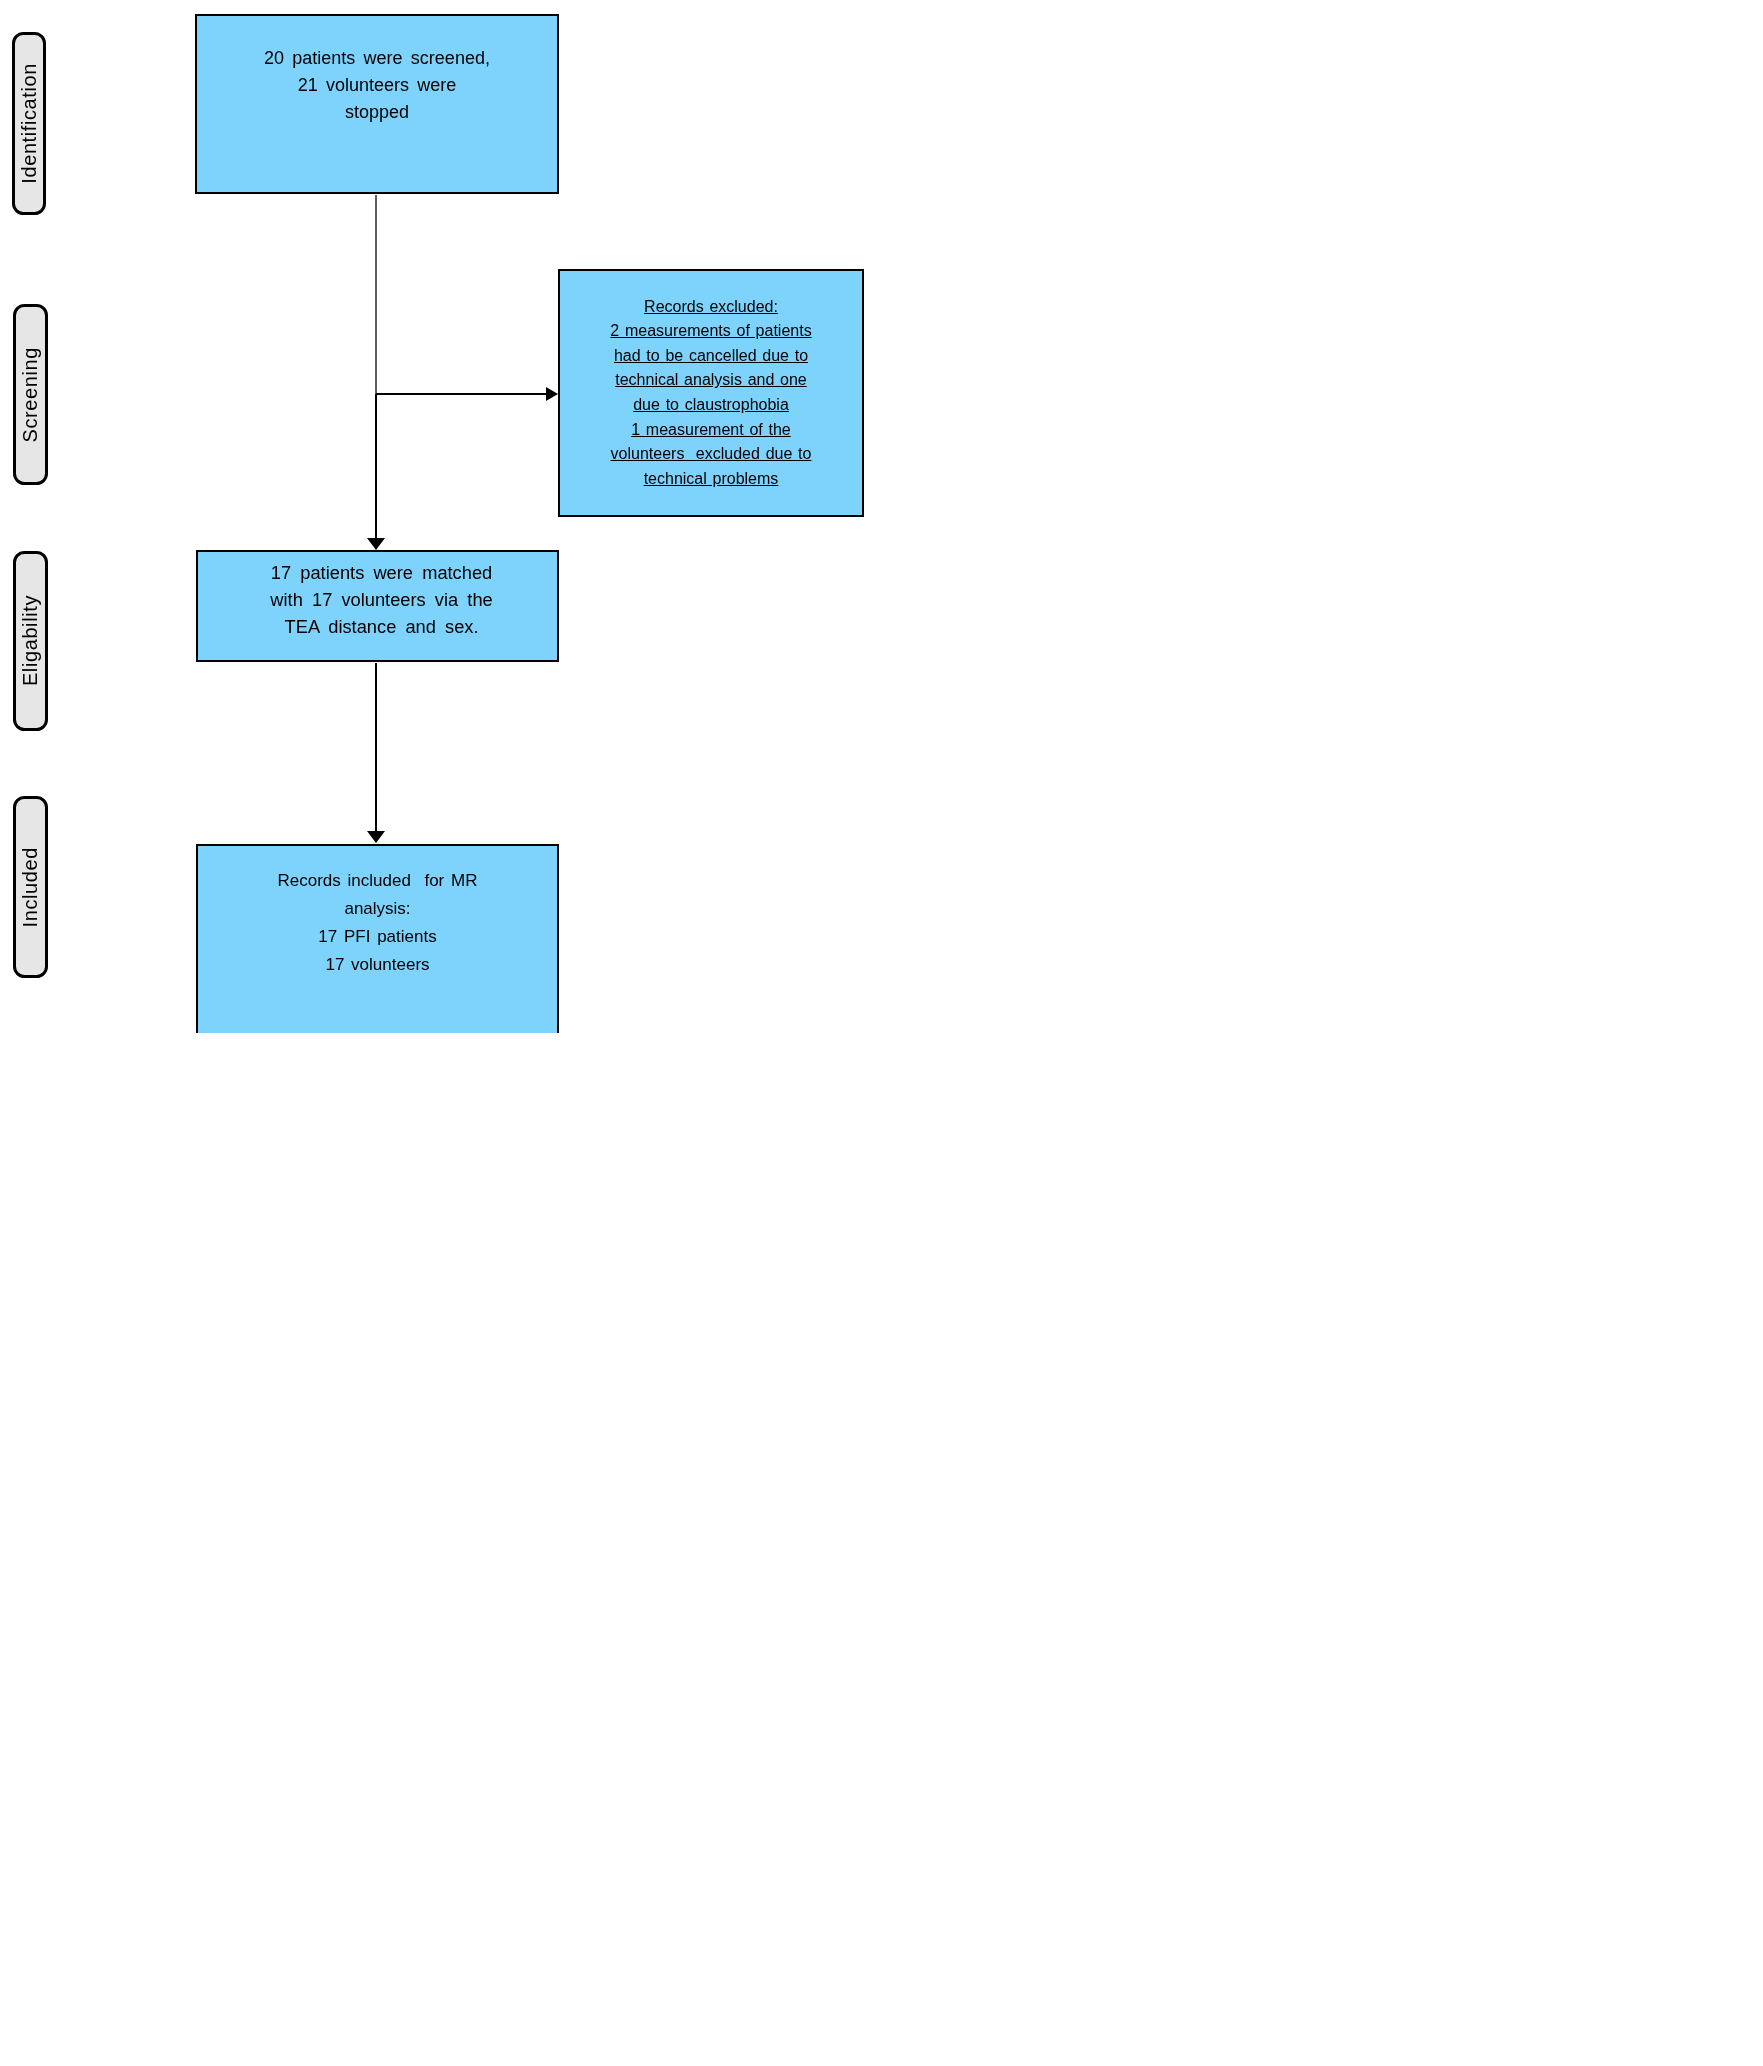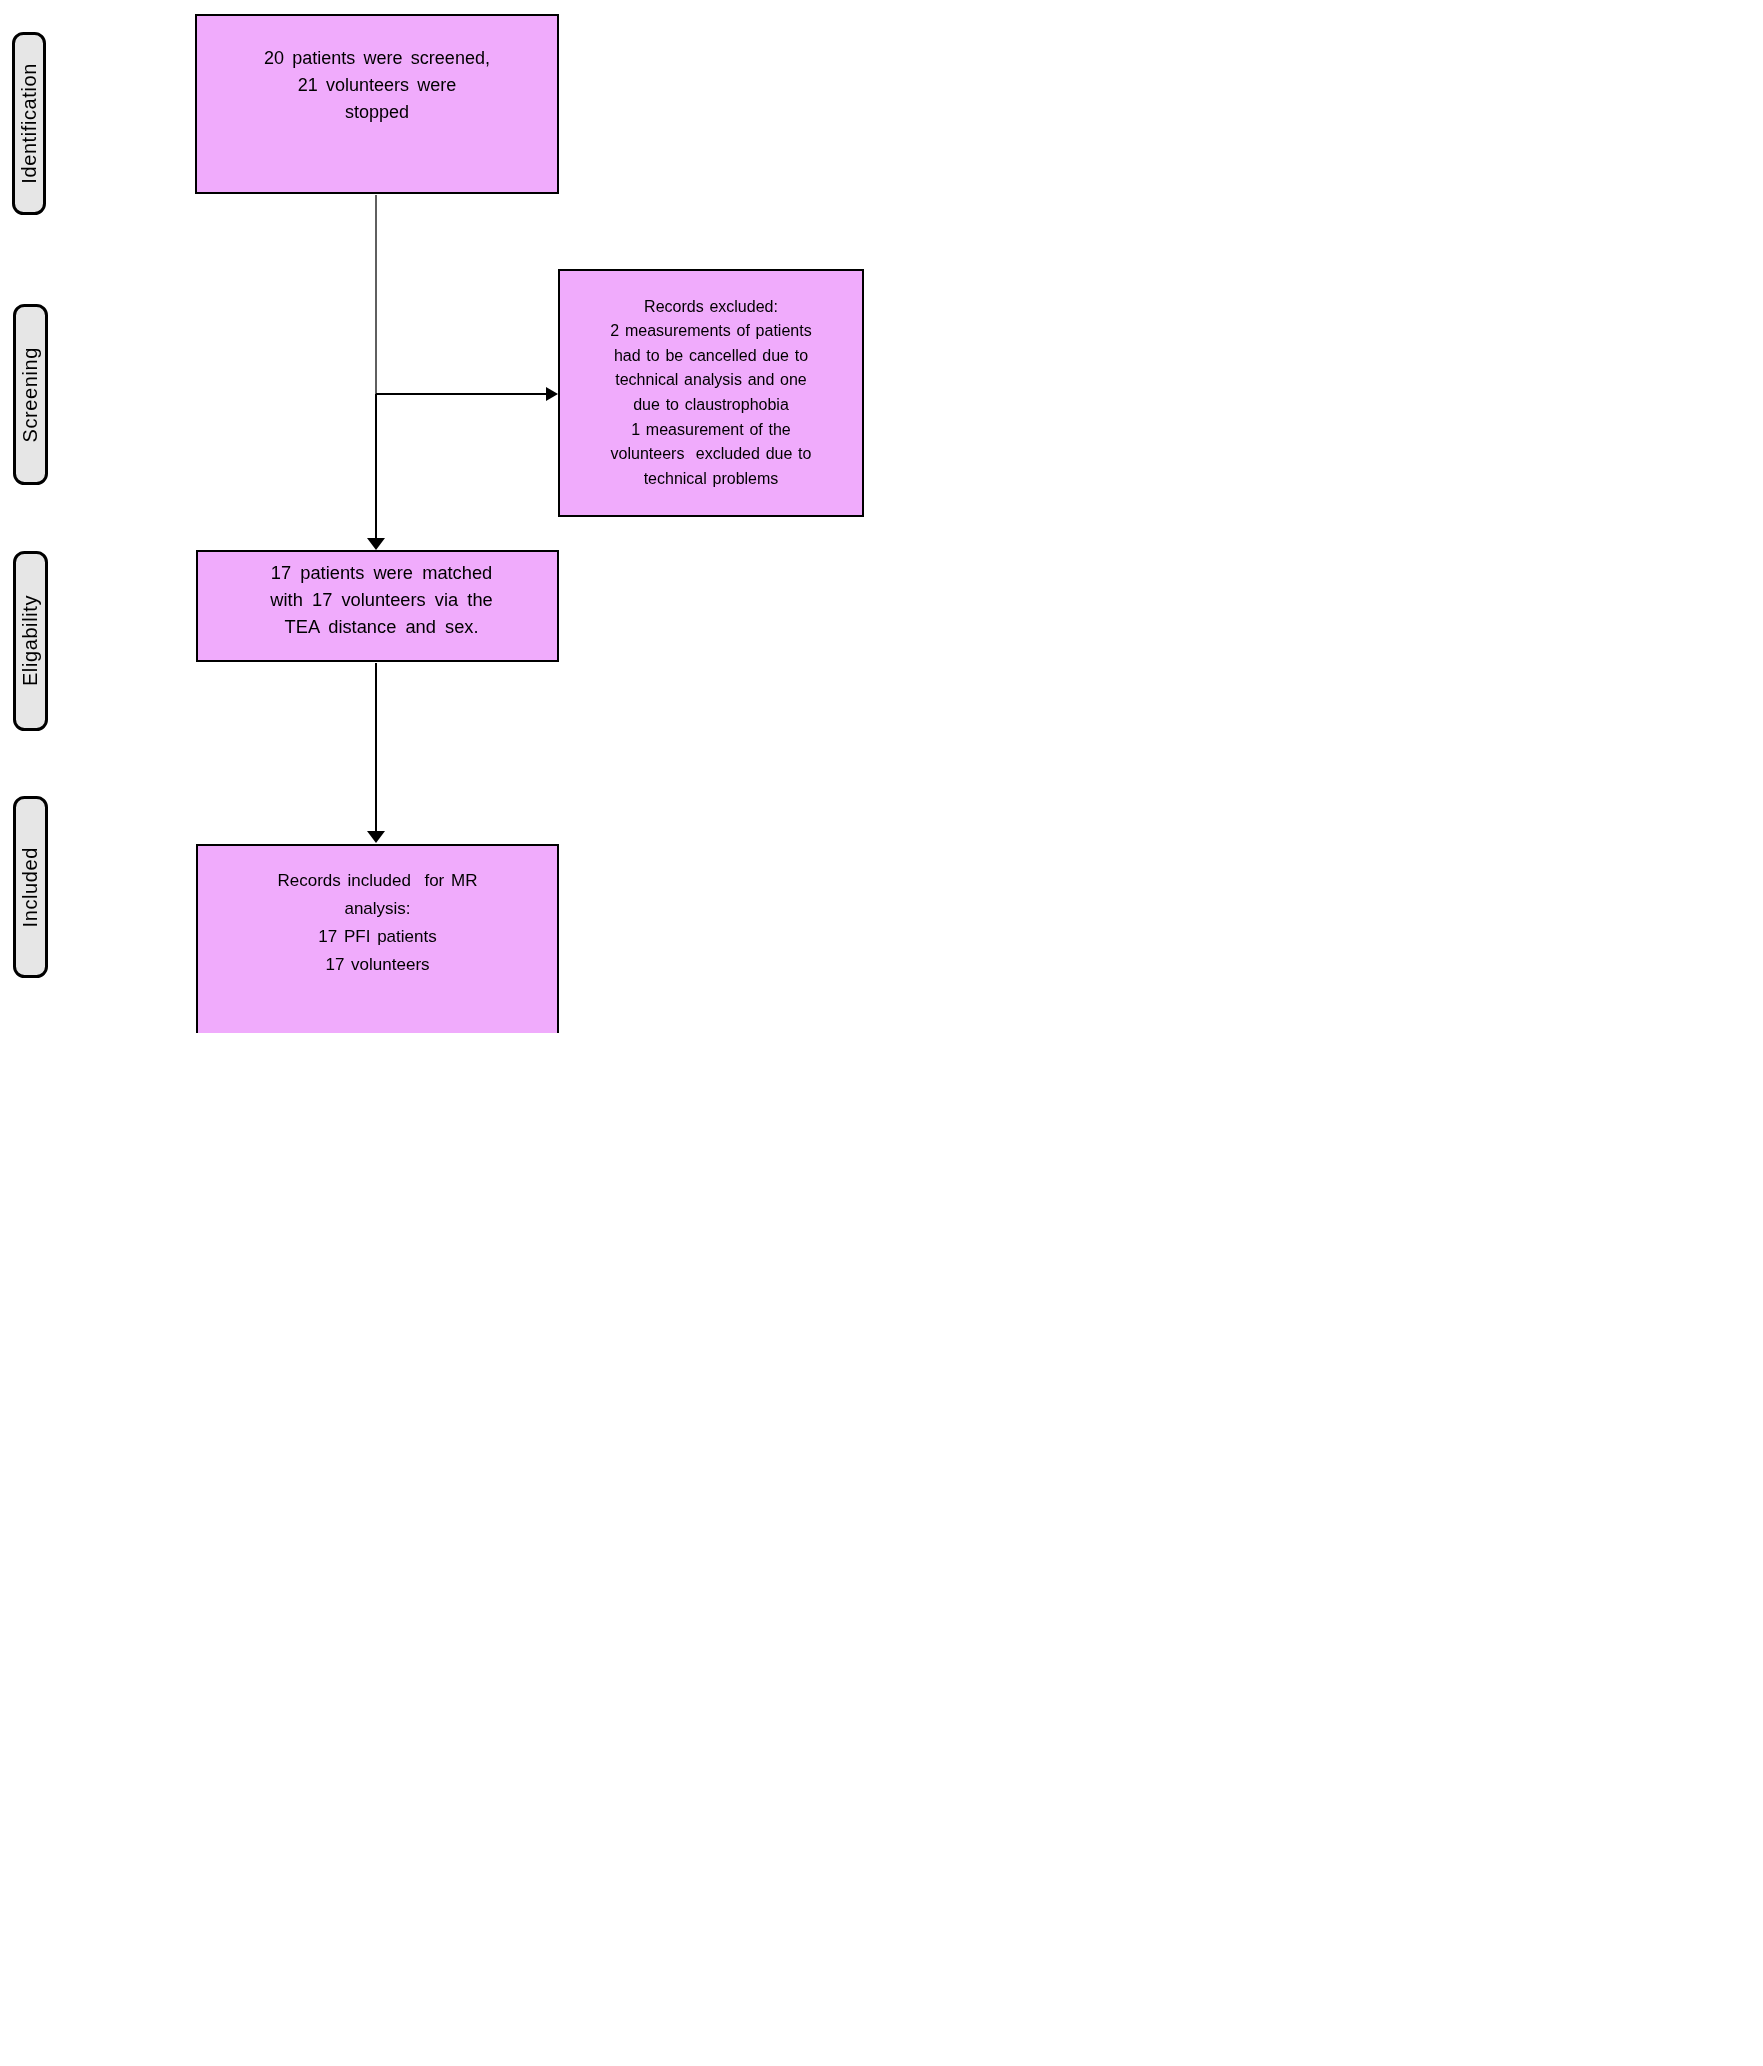--- a/index.html
+++ b/index.html
@@ -34,21 +34,21 @@
     white-space: nowrap;
   }
   #pill-identification { top: 32px;  height: 183px; left: 12px; width: 34px; }
   #pill-screening      { top: 304px; height: 181px; }
   #pill-eligability    { top: 551px; height: 180px; }
   #pill-included       { top: 796px; height: 182px; }
 
   
   .box {
     position: absolute;
-    background: #f0abfc;
+    background: #7dd3fc;
     border: 2.3px solid #000000;
     box-sizing: border-box;
   }
   #box-screened { left: 195px; top: 14.3px;  width: 364px; height: 180px; border-width: 2.9px; }
   #box-excluded { left: 558px; top: 269px; width: 306px; height: 248px;
                   display: flex; align-items: center; justify-content: center; }
   #box-matched  { left: 196px; top: 550px; width: 363px; height: 112px; border-width: 2.9px; }
   #box-mr       { left: 196px; top: 844px; width: 363px; height: 236px; }
 
   .tline { white-space: pre-wrap; }
@@ -58,20 +58,21 @@
     text-align: center;
     font-size: 18px;
     line-height: 27px;
     word-spacing: 0.18em;
   }
   .lines-excluded {
     text-align: center;
     font-size: 16px;
     line-height: 24.6px;
     word-spacing: 0.08em;
+    text-decoration: underline;
   }
   .lines-matched {
     padding: 6.9px 11.4px 0 19.5px;
     text-align: center;
     font-size: 18.3px;
     line-height: 27px;
     word-spacing: 0.22em;
   }
   .lines-mr {
     padding-top: 20.6px;

